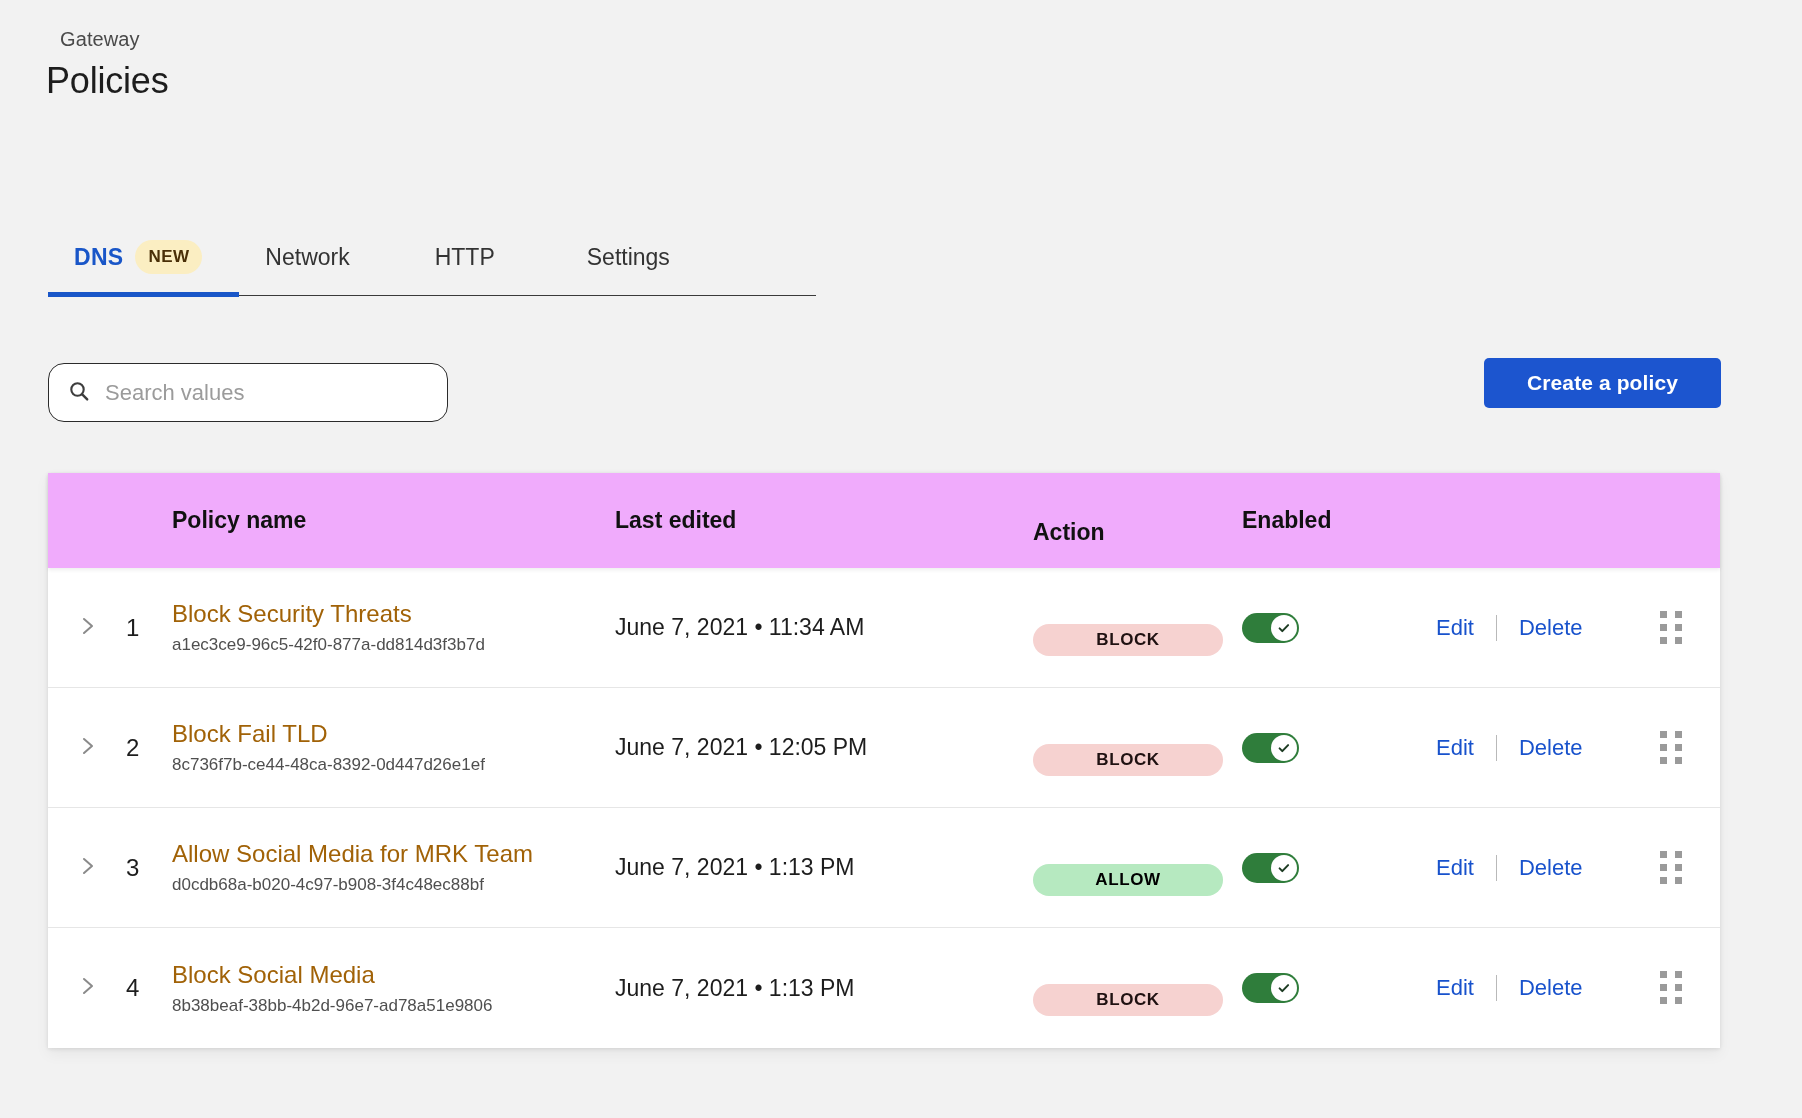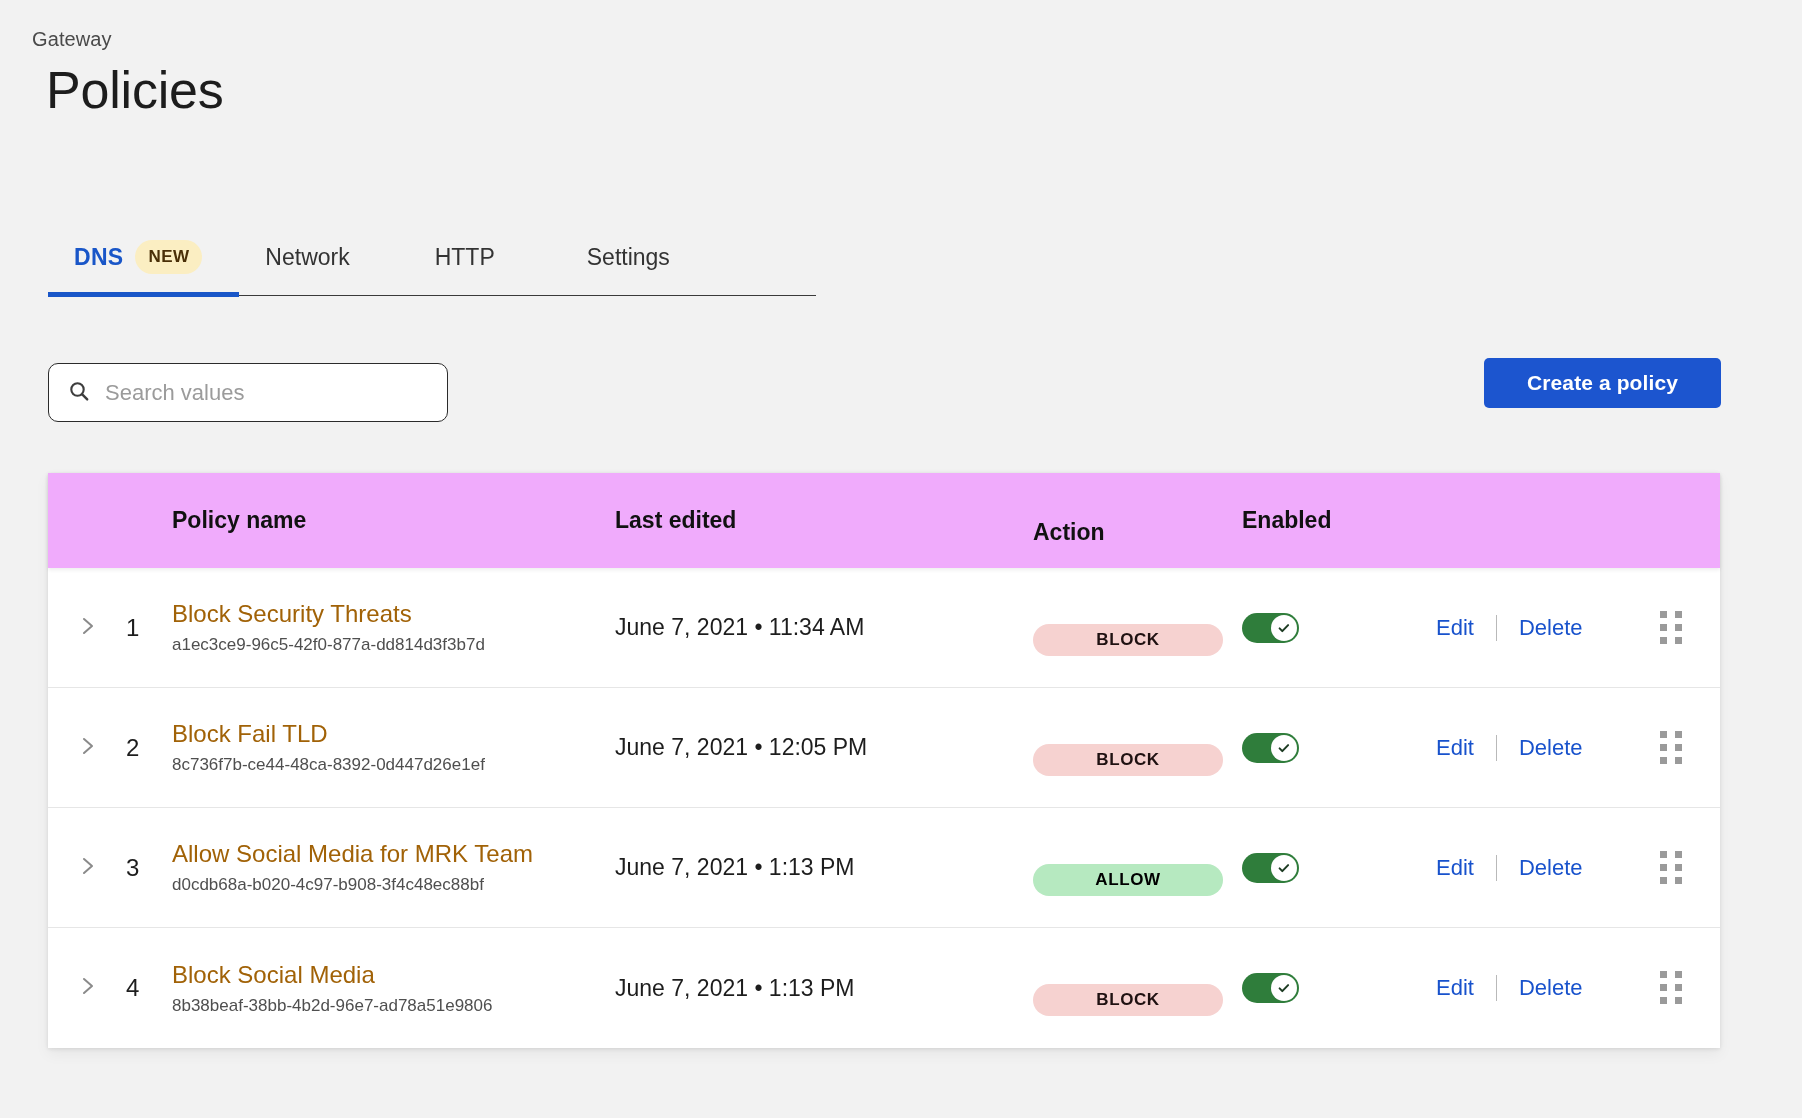--- a/index.html
+++ b/index.html
@@ -15,32 +15,32 @@
   .page {
     position: relative;
     width: 1802px;
     height: 1118px;
     overflow: hidden;
   }
 
   
   .breadcrumb {
     position: absolute;
-    left: 32px;
+    left: 60px;
     top: 28px;
     font-size: 20px;
     color: #4a4a4a;
     letter-spacing: 0.1px;
   }
 
   .page-title {
     position: absolute;
     left: 46px;
     top: 60px;
-    font-size: 52px;
+    font-size: 36px;
     font-weight: 400;
     color: #1d1d1d;
     letter-spacing: -0.2px;
   }
 
   
   .tabs {
     position: absolute;
     left: 48px;
     top: 228px;
@@ -113,21 +113,21 @@
 
   
   .search-box {
     position: absolute;
     left: 48px;
     top: 363px;
     width: 400px;
     height: 59px;
     background: #ffffff;
     border: 1px solid #2b2b2b;
-    border-radius: 10px;
+    border-radius: 16px;
     display: flex;
     align-items: center;
     padding: 0 18px;
     gap: 14px;
   }
   .search-icon { flex: 0 0 auto; display: block; }
   .search-input {
     flex: 1 1 auto;
     border: none;
     outline: none;

